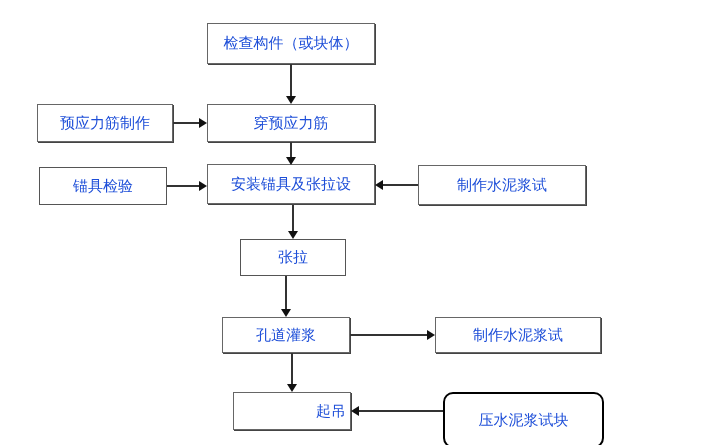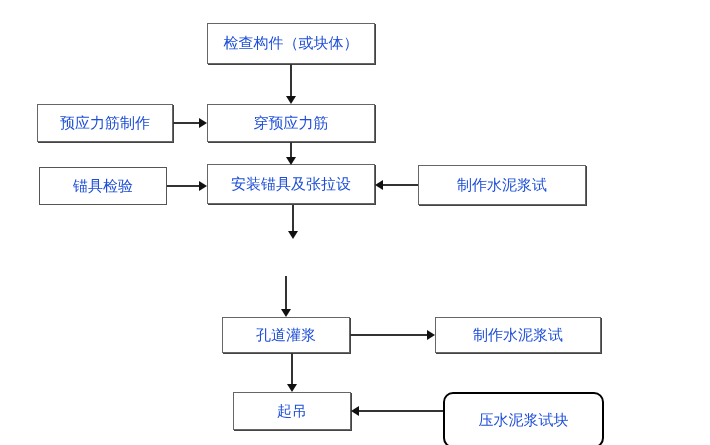--- a/index.html
+++ b/index.html
@@ -84,27 +84,30 @@
     </div>
     <div class="node thick" style="left: 207px; top: 104px; width: 168px; height: 38px;">
       <span class="node-label">穿预应力筋</span>
     </div>
     <div class="node thick" style="left: 207px; top: 164px; width: 168px; height: 40px;">
       <span class="node-label">安装锚具及张拉设</span>
     </div>
     <div class="node thick" style="left: 418px; top: 165px; width: 168px; height: 40px;">
       <span class="node-label">制作水泥浆试</span>
     </div>
+    <div class="node" style="left: 240px; top: 239px; width: 106px; height: 37px;">
+      <span class="node-label">张拉</span>
+    </div>
     <div class="node thick" style="left: 222px; top: 317px; width: 128px; height: 36px; align-items: center;">
       <span class="node-label">孔道灌浆</span>
     </div>
     <div class="node thick" style="left: 435px; top: 317px; width: 166px; height: 36px;">
       <span class="node-label">制作水泥浆试</span>
     </div>
-    <div class="node thick" style="left: 233px; top: 392px; width: 118px; height: 38px;">
+    <div class="node thick" style="left: 233px; top: 392px; width: 118px; height: 38px; justify-content: flex-end;">
       <span class="node-label">起吊</span>
     </div>
     <div class="node heavy" style="left: 443px; top: 392px; width: 161px; height: 56px; border-radius: 10px;">
       <span class="node-label">压水泥浆试块</span>
     </div>
     <div class="edge v" style="left: 290px; top: 64px; height: 33px;"></div>
     <div class="arrowhead down" style="left: 286px; top: 96px;"></div>
     <div class="edge h" style="left: 173px; top: 122px; width: 27px;"></div>
     <div class="arrowhead right" style="left: 199px; top: 118px;"></div>
     <div class="edge v" style="left: 290px; top: 142px; height: 16px;"></div>

